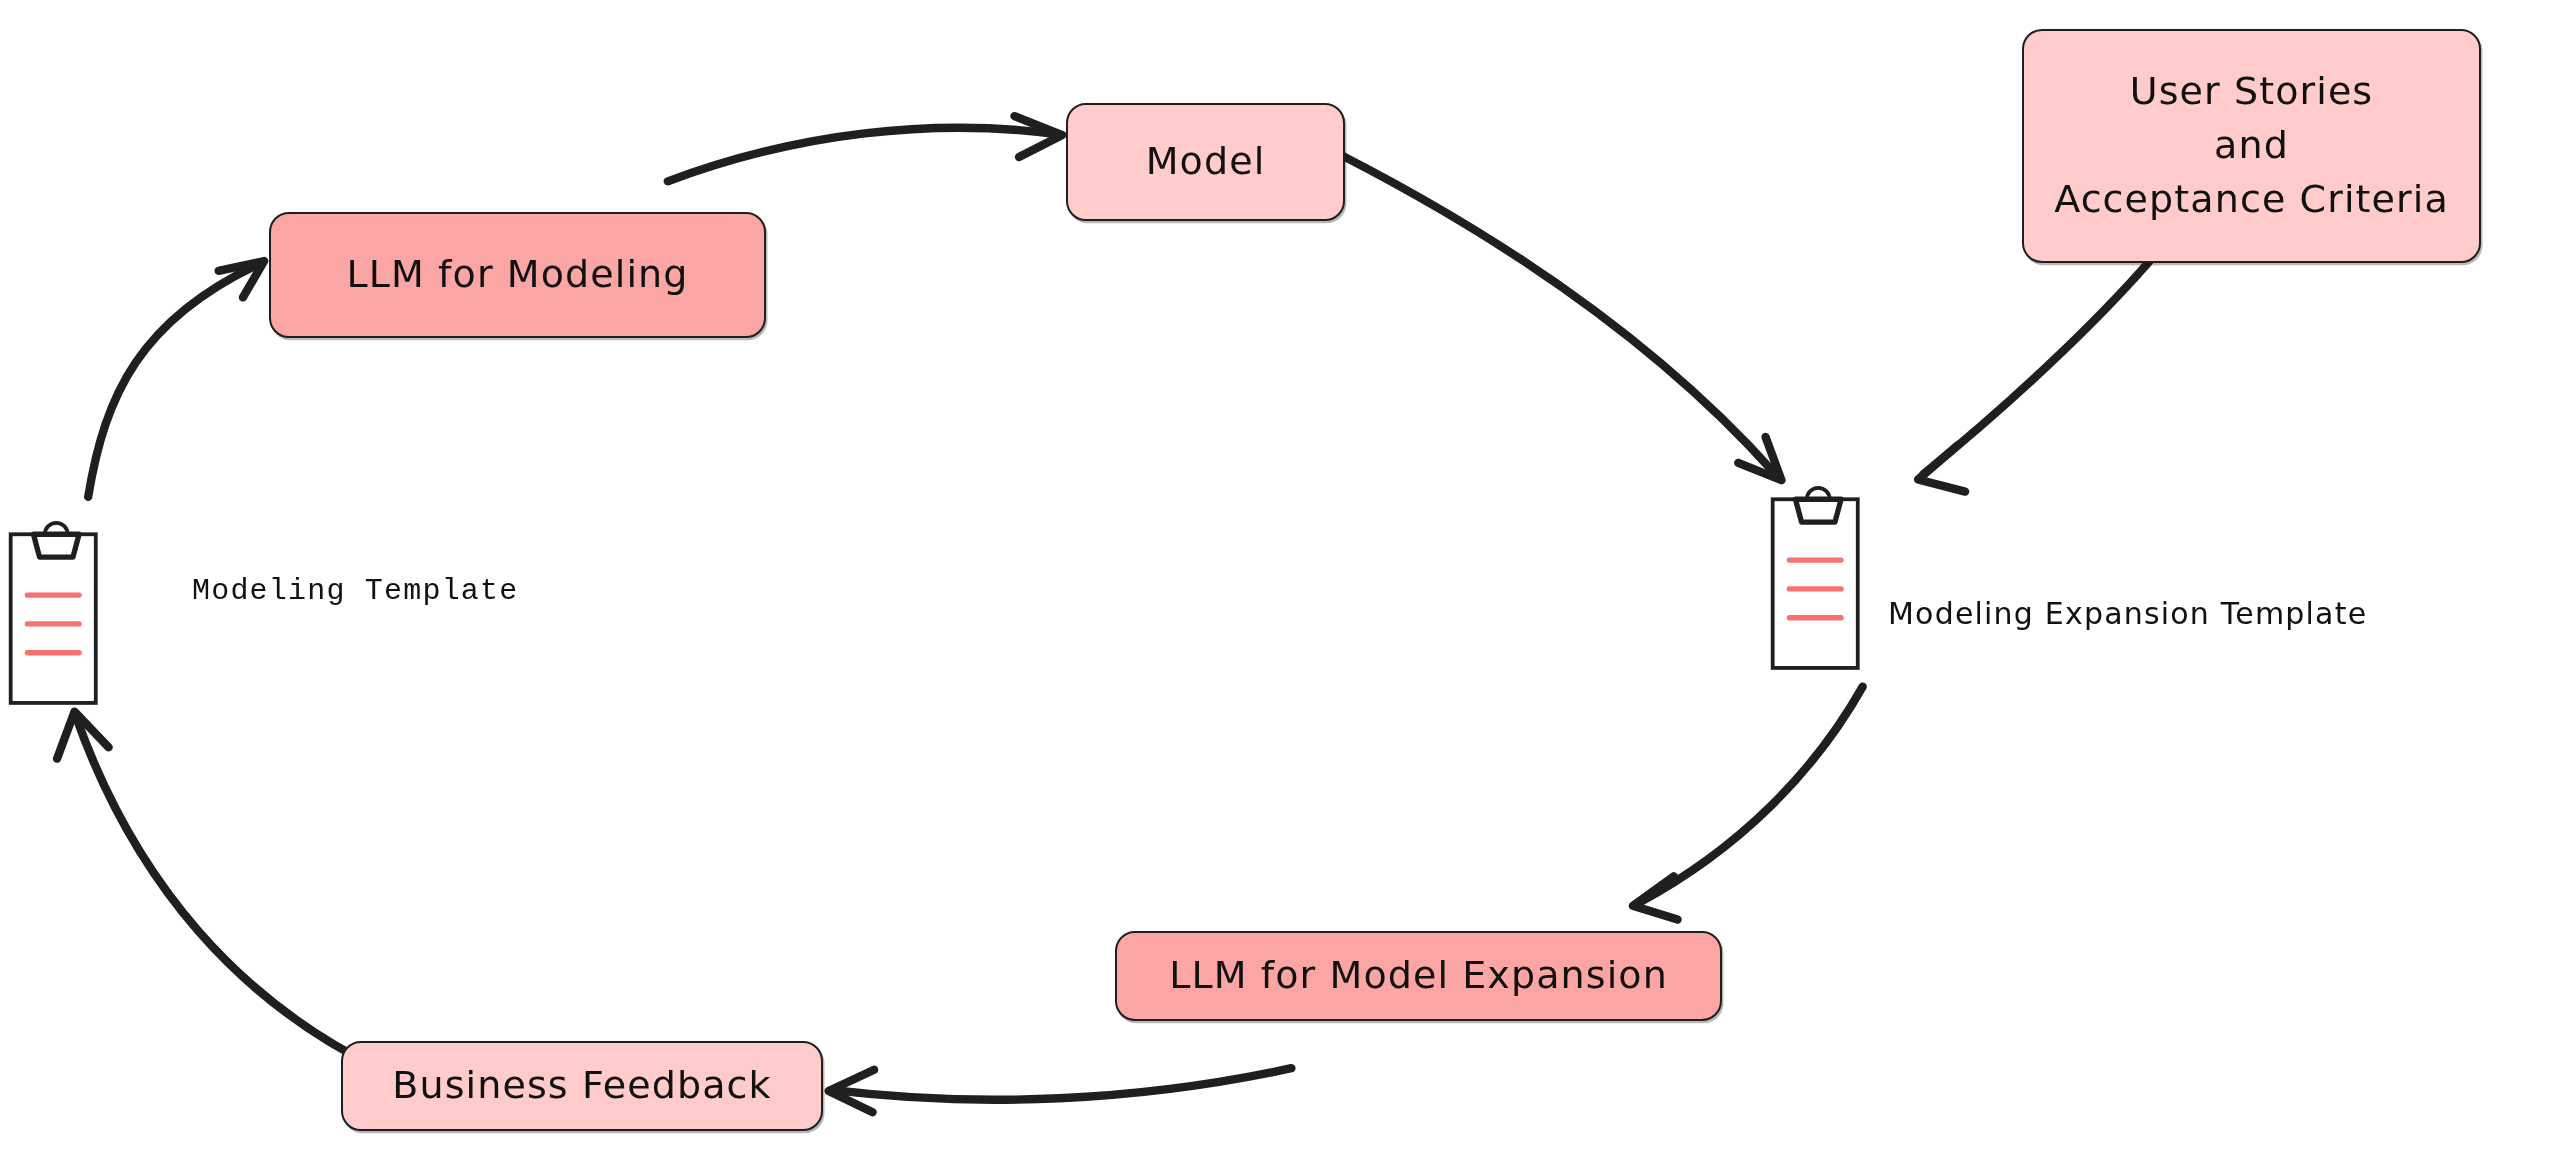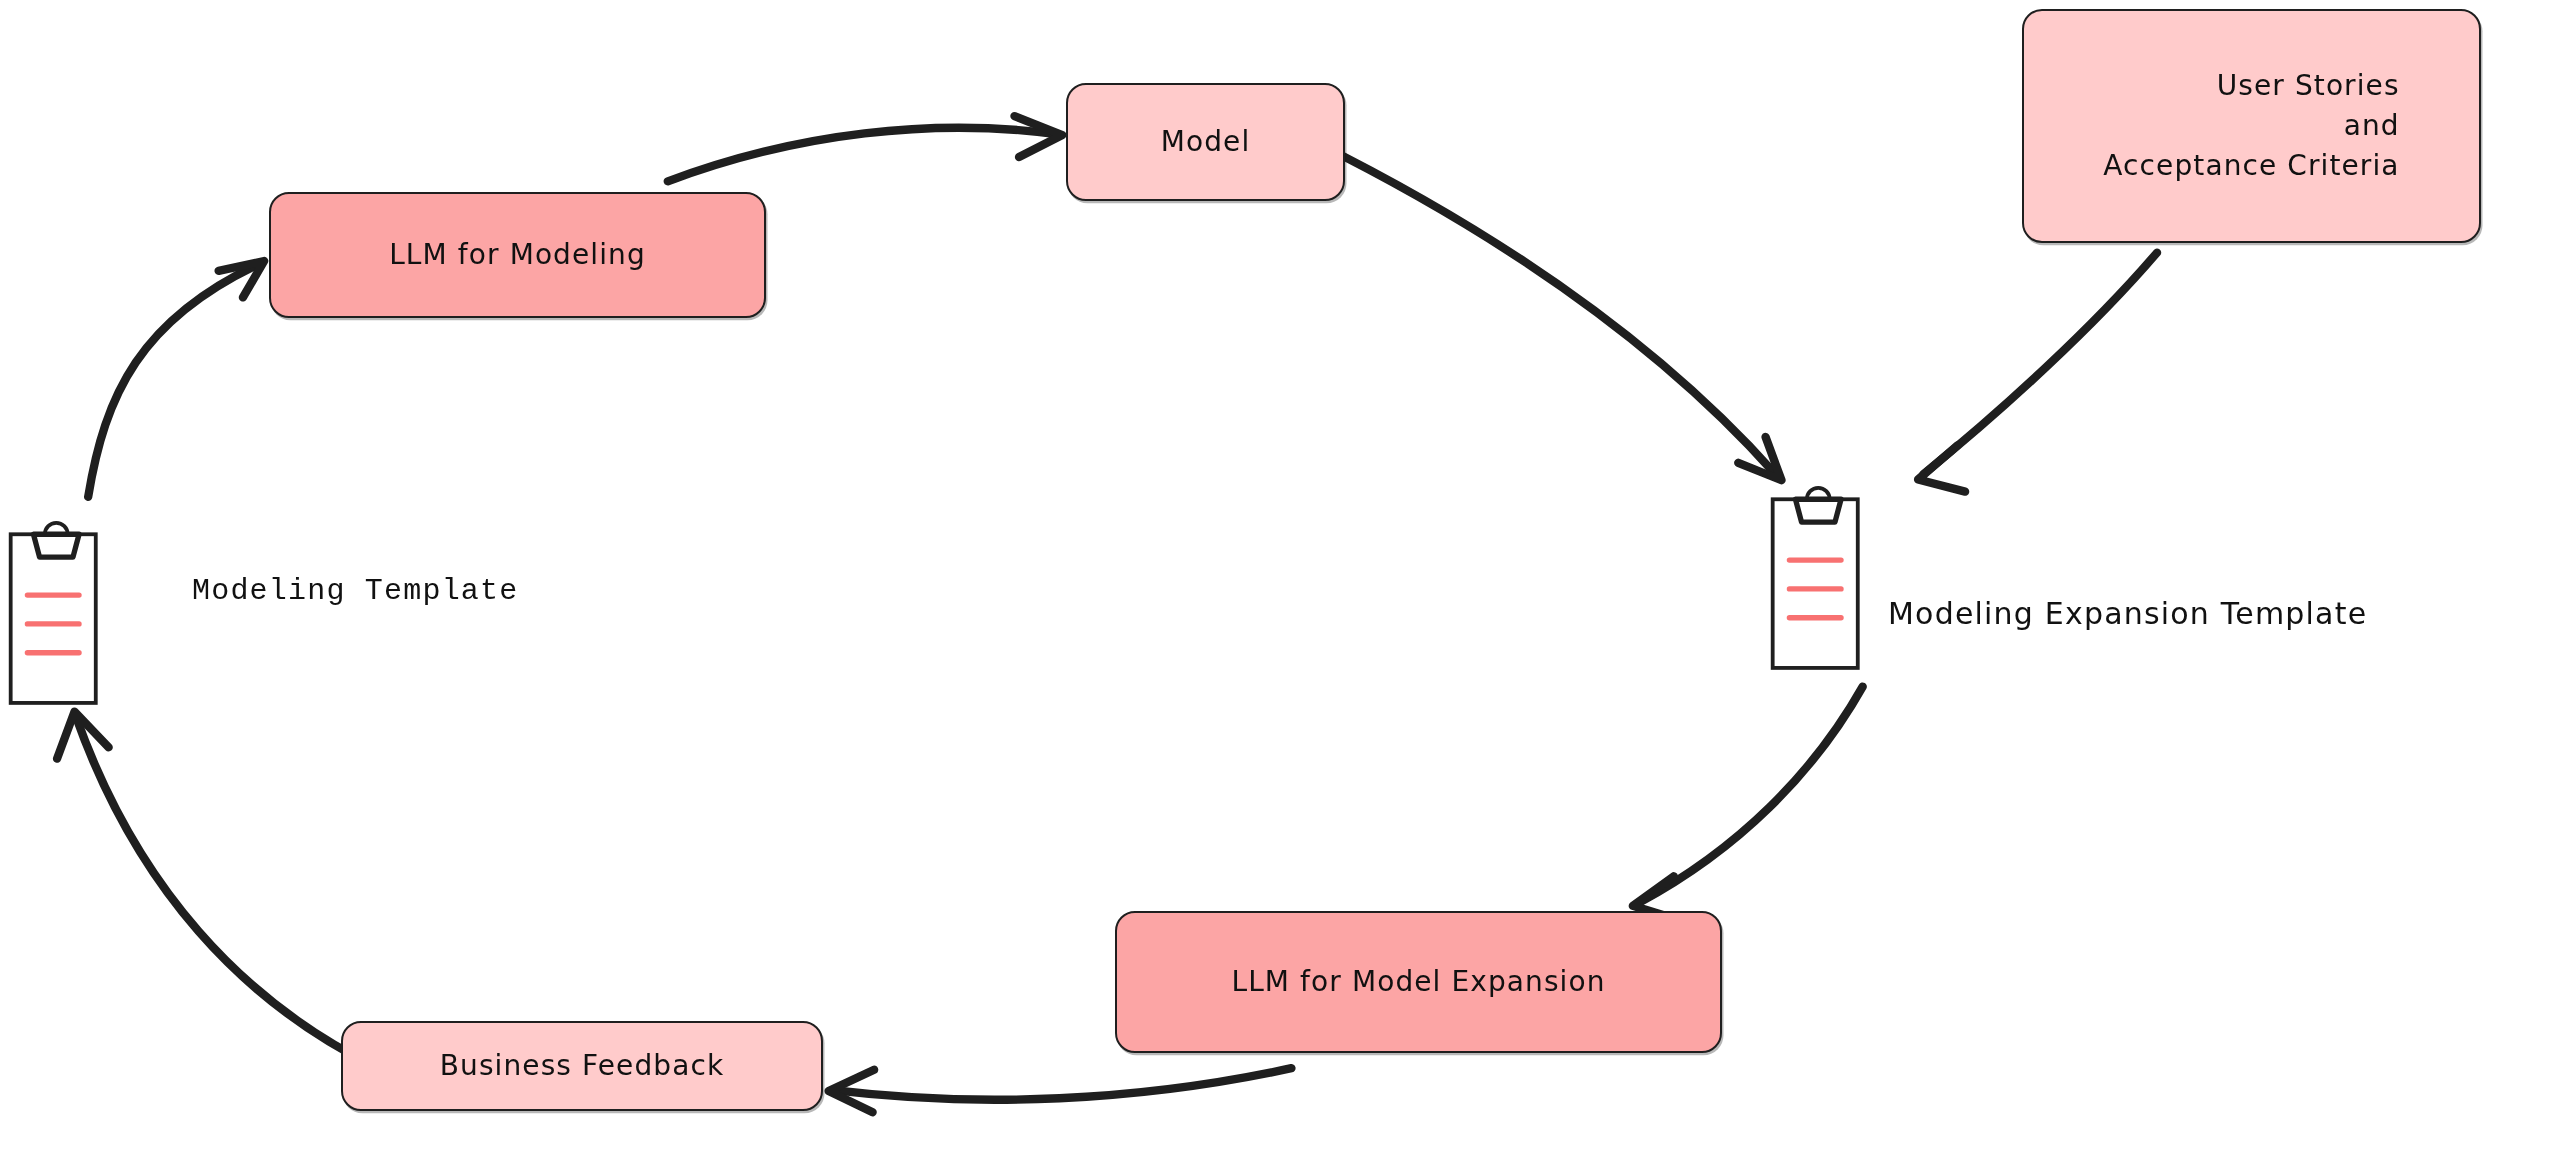--- a/index.html
+++ b/index.html
@@ -24,31 +24,32 @@
     width: 2576px;
     height: 1160px;
     pointer-events: none;
   }
   .node {
     position: absolute;
     box-sizing: border-box;
     display: flex;
     align-items: center;
     justify-content: center;
-    text-align: right;
+    text-align: center;
     border: 2.3px solid #1f1f1f;
     border-radius: 20px;
     color: #111111;
     font-family: "DejaVu Sans", sans-serif;
-    font-size: 28px;
+    font-size: 38px;
     letter-spacing: 1.1px;
     line-height: 1.42;
     padding: 4.6px 13.7px;
     z-index: 5;
     box-shadow: 1.5px 2.3px 0 rgba(20,20,20,0.30);
+    margin-top: 20px;
   }
   .node.green { background: #fca5a5; }
   .node.pink  { background: #ffcbcb; }
 
   .node-label { white-space: pre-line; display: block; }
 
   .clip {
     position: absolute;
     z-index: 6;
   }
@@ -118,21 +119,21 @@
   <div class="node pink" style="left:1066px; top:83px; width:279px; height:118px;">
     <span class="node-label">Model</span>
   </div>
 
   <div class="node pink" style="left:2022px; top:9px; width:459px; height:234px;">
     <span class="node-label">User Stories
 and
 Acceptance Criteria</span>
   </div>
 
-  <div class="node green" style="left:1115px; top:911px; width:607px; height:142px;">
+  <div class="node green" style="left:1115px; top:911px; width:607px; height:90px;">
     <span class="node-label">LLM for Model Expansion</span>
   </div>
 
   <div class="node pink" style="left:341px; top:1021px; width:482px; height:90px;">
     <span class="node-label">Business Feedback</span>
   </div>
 
   <svg class="clip" style="left:6px; top:513px;" width="99" height="196" viewBox="0 0 130 258" xmlns="http://www.w3.org/2000/svg">
     <rect x="6" y="28" width="112" height="222" fill="#ffffff" stroke="#1f1f1f" stroke-width="5"></rect>
     <path d="M 36 28 L 96 28 L 88 58 L 44 58 Z" fill="#ffffff" stroke="#1f1f1f" stroke-width="7" stroke-linejoin="round"></path>

